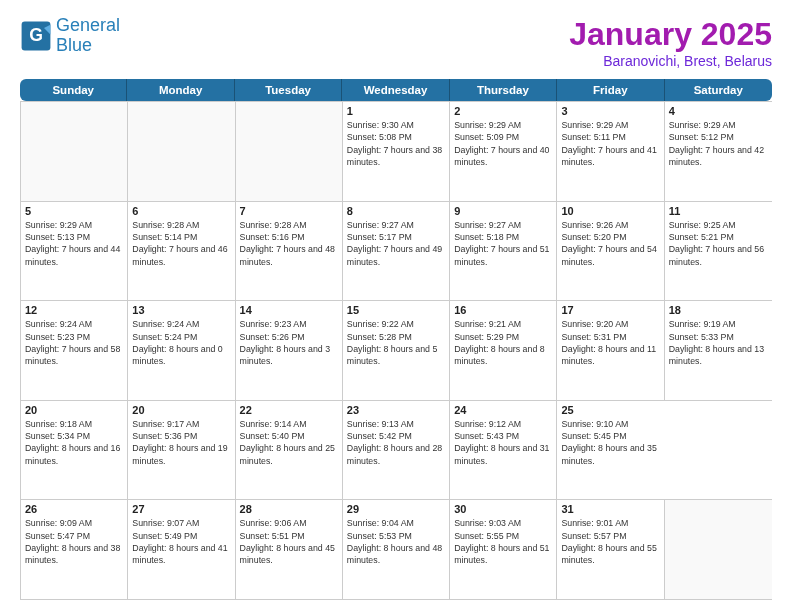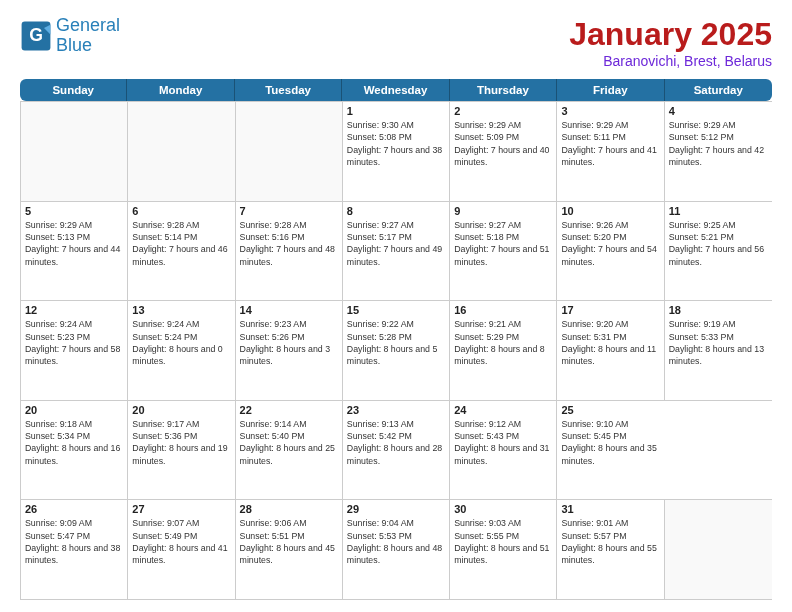--- a/index.html
+++ b/index.html
@@ -40,21 +40,21 @@
       width: 32px;
       height: 32px;
       margin-right: 4px;
     }
     .title-block {
       text-align: right;
     }
     .calendar-title {
       font-size: 32px;
       font-weight: bold;
-      color: #b91c1c;
+      color: #a21caf;
     }
     .calendar-subtitle {
       font-size: 14px;
       color: #6d28d9;
     }
     .calendar {
       flex: 1;
       display: flex;
       flex-direction: column;
     }

